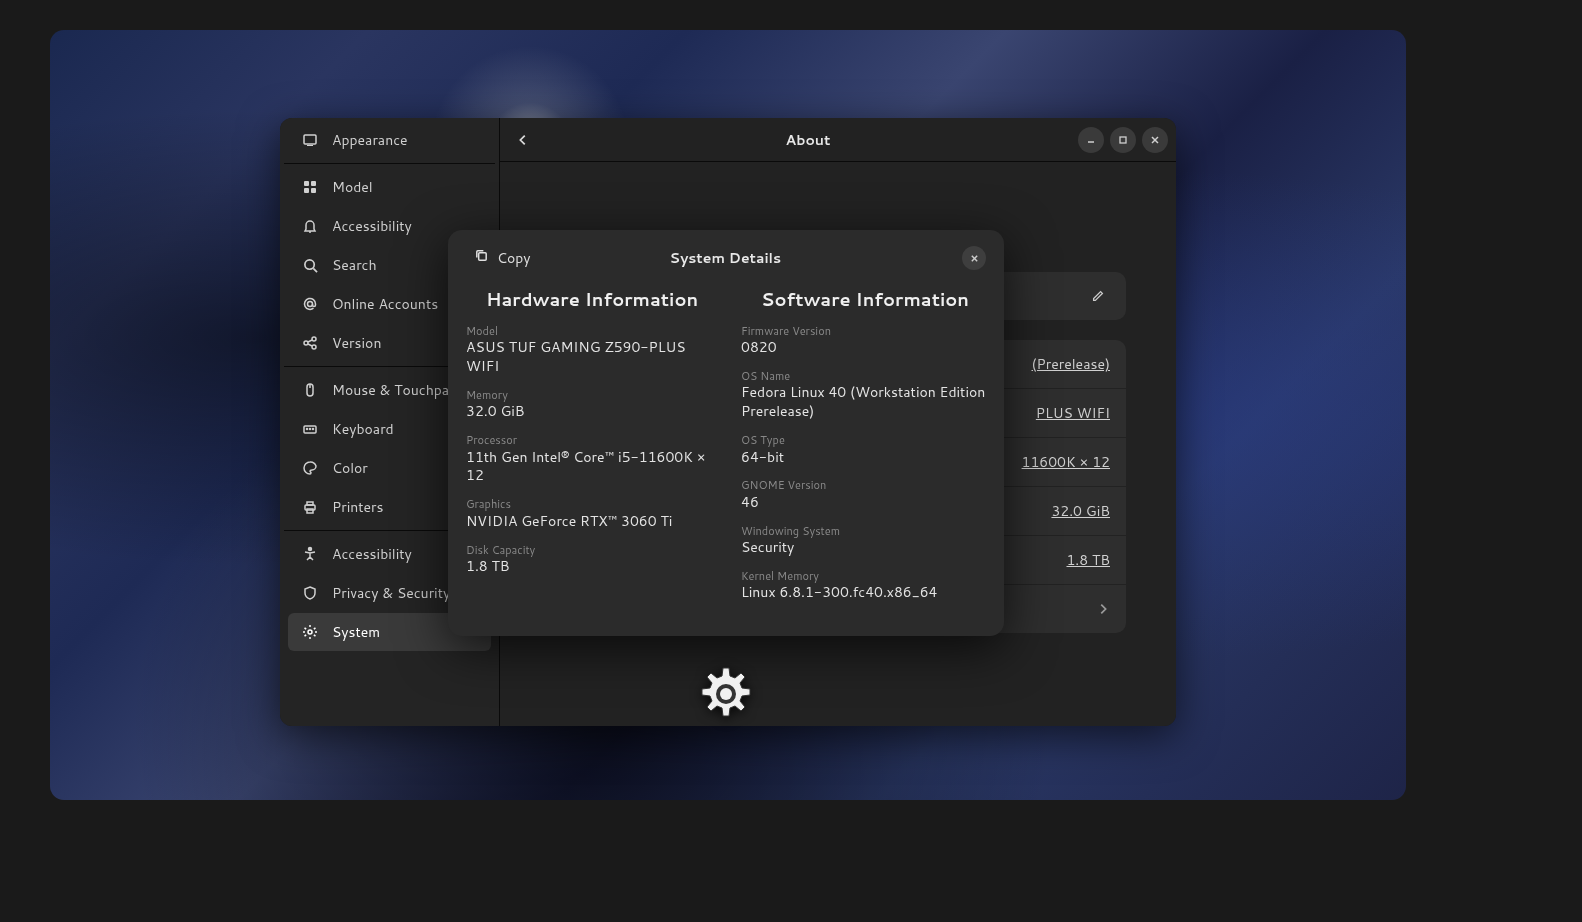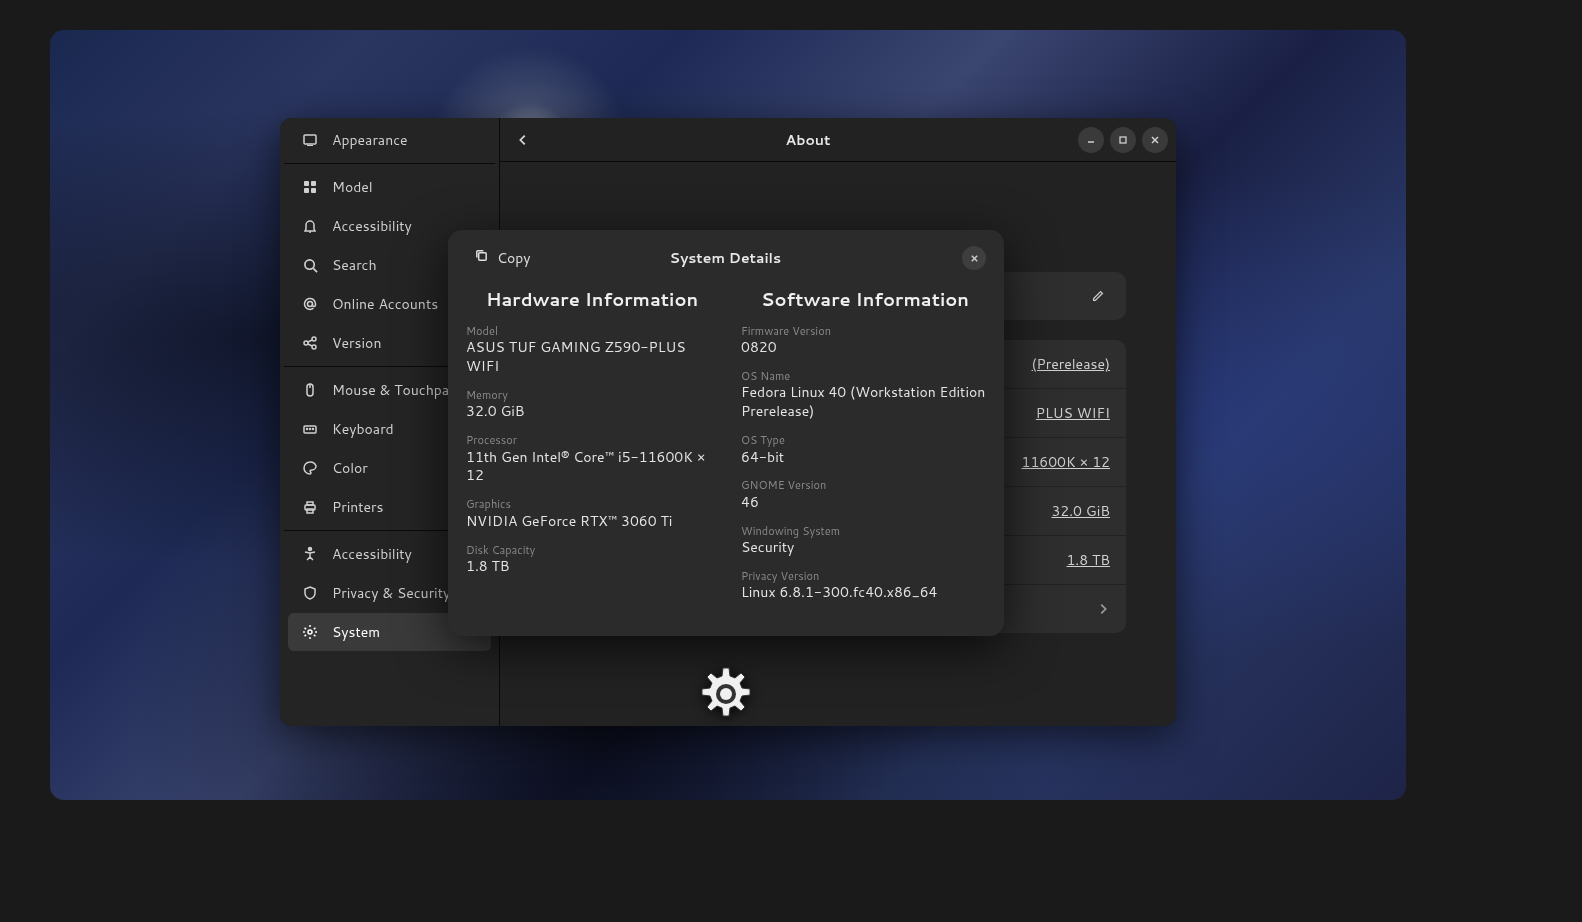--- a/index.html
+++ b/index.html
@@ -472,21 +472,21 @@
         </div>
         <div class="detail">
           <div class="detail-label">GNOME Version</div>
           <div class="detail-value">46</div>
         </div>
         <div class="detail">
           <div class="detail-label">Windowing System</div>
           <div class="detail-value">Security</div>
         </div>
         <div class="detail">
-          <div class="detail-label">Privacy Version</div>
+          <div class="detail-label">Kernel Memory</div>
           <div class="detail-value">Linux 6.8.1-300.fc40.x86_64</div>
         </div>
       </div>
     </div>
   </div>
 
   <div class="dock-gear">
     <svg width="56" height="56" viewBox="0 0 56 56">
       <g transform="translate(28,28)">
         <g fill="#f0f0f0" stroke="#333" stroke-width="1">

